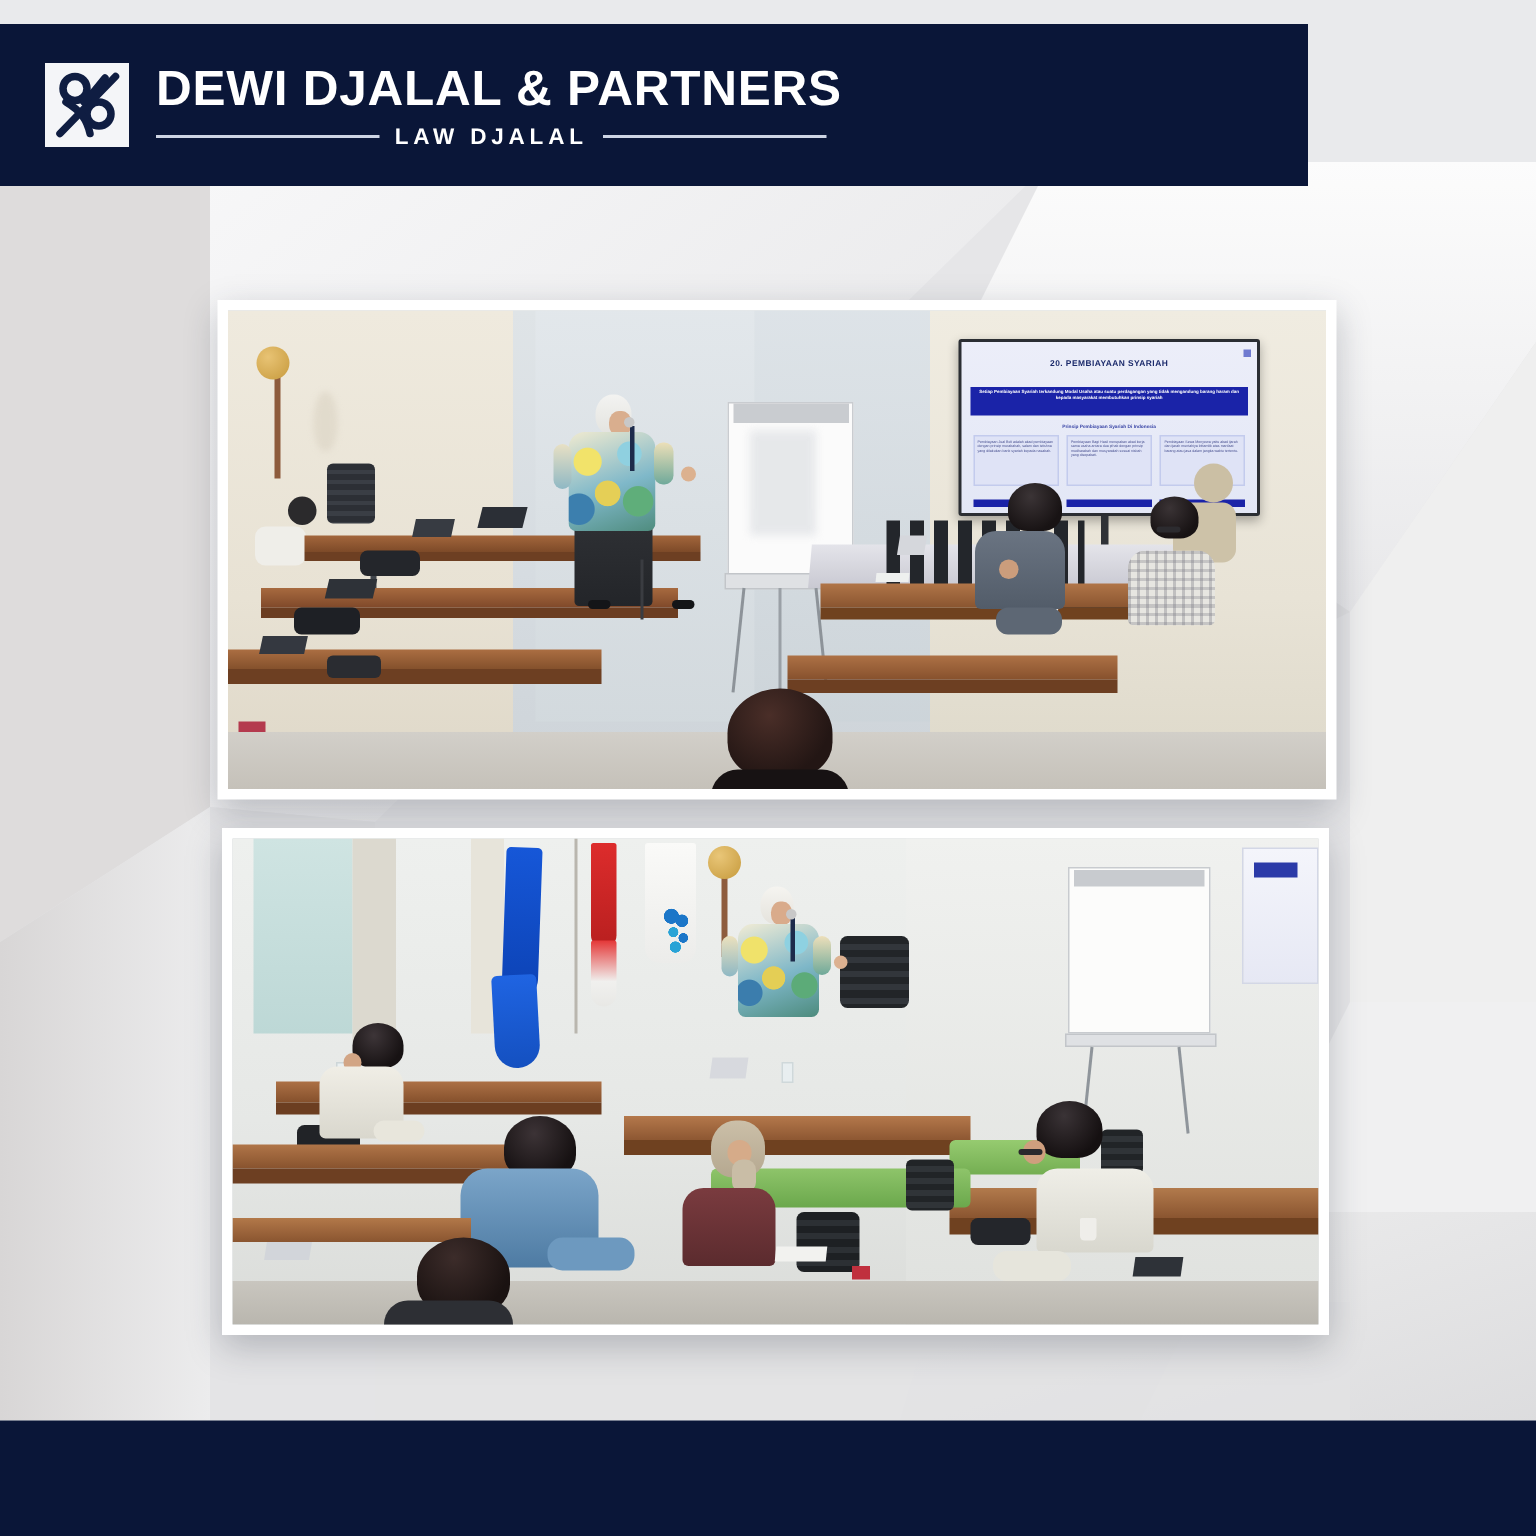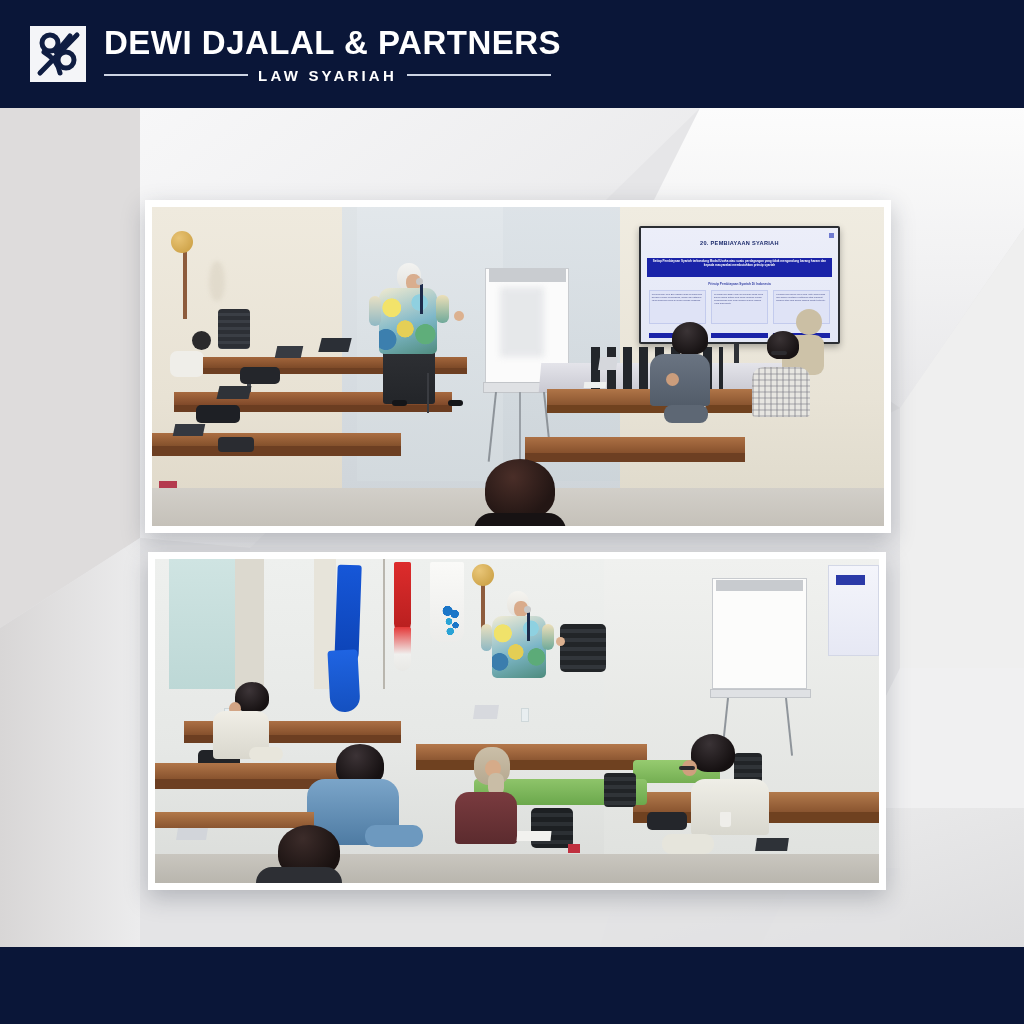--- a/index.html
+++ b/index.html
@@ -12,22 +12,22 @@
 
   .poster {
     position: relative;
     width: 1024px; height: 1024px;
     overflow: hidden;
     background: #e9eaec;
   }
 
   
   .header-bar {
-    position: absolute; left:0; top:0;
-    width: 1024px; height: 108px;
+    position: absolute; left:0; top:16px;
+    width: 872px; height: 108px;
     background: #0a1638;
     display: flex; align-items: center;
     padding-left: 30px;
     z-index: 40;
   }
   .brand-mark {
     width: 56px; height: 56px;
     background: #f4f5f8;
     position: relative;
     flex: 0 0 auto;
@@ -497,21 +497,21 @@
           <path d="M10 47 L47 9"></path>
           <path d="M14 26 C24 32, 28 38, 30 47"></path>
           <path d="M40 10 C34 18, 30 22, 26 26"></path>
         </g>
       </svg>
     </div>
     <div class="brand-text">
       <div class="brand-name">DEWI DJALAL &amp; PARTNERS</div>
       <div class="brand-sub-row">
         <span class="brand-rule"></span>
-        <span class="brand-sub">LAW SYARIAH</span>
+        <span class="brand-sub">LAW DJALAL</span>
         <span class="brand-rule"></span>
       </div>
     </div>
   </div>
 
   <div class="photo-card top">
     <div class="photo">
 
       <div class="el t-wall-left"></div>
       <div class="el t-wall-mid"></div>

